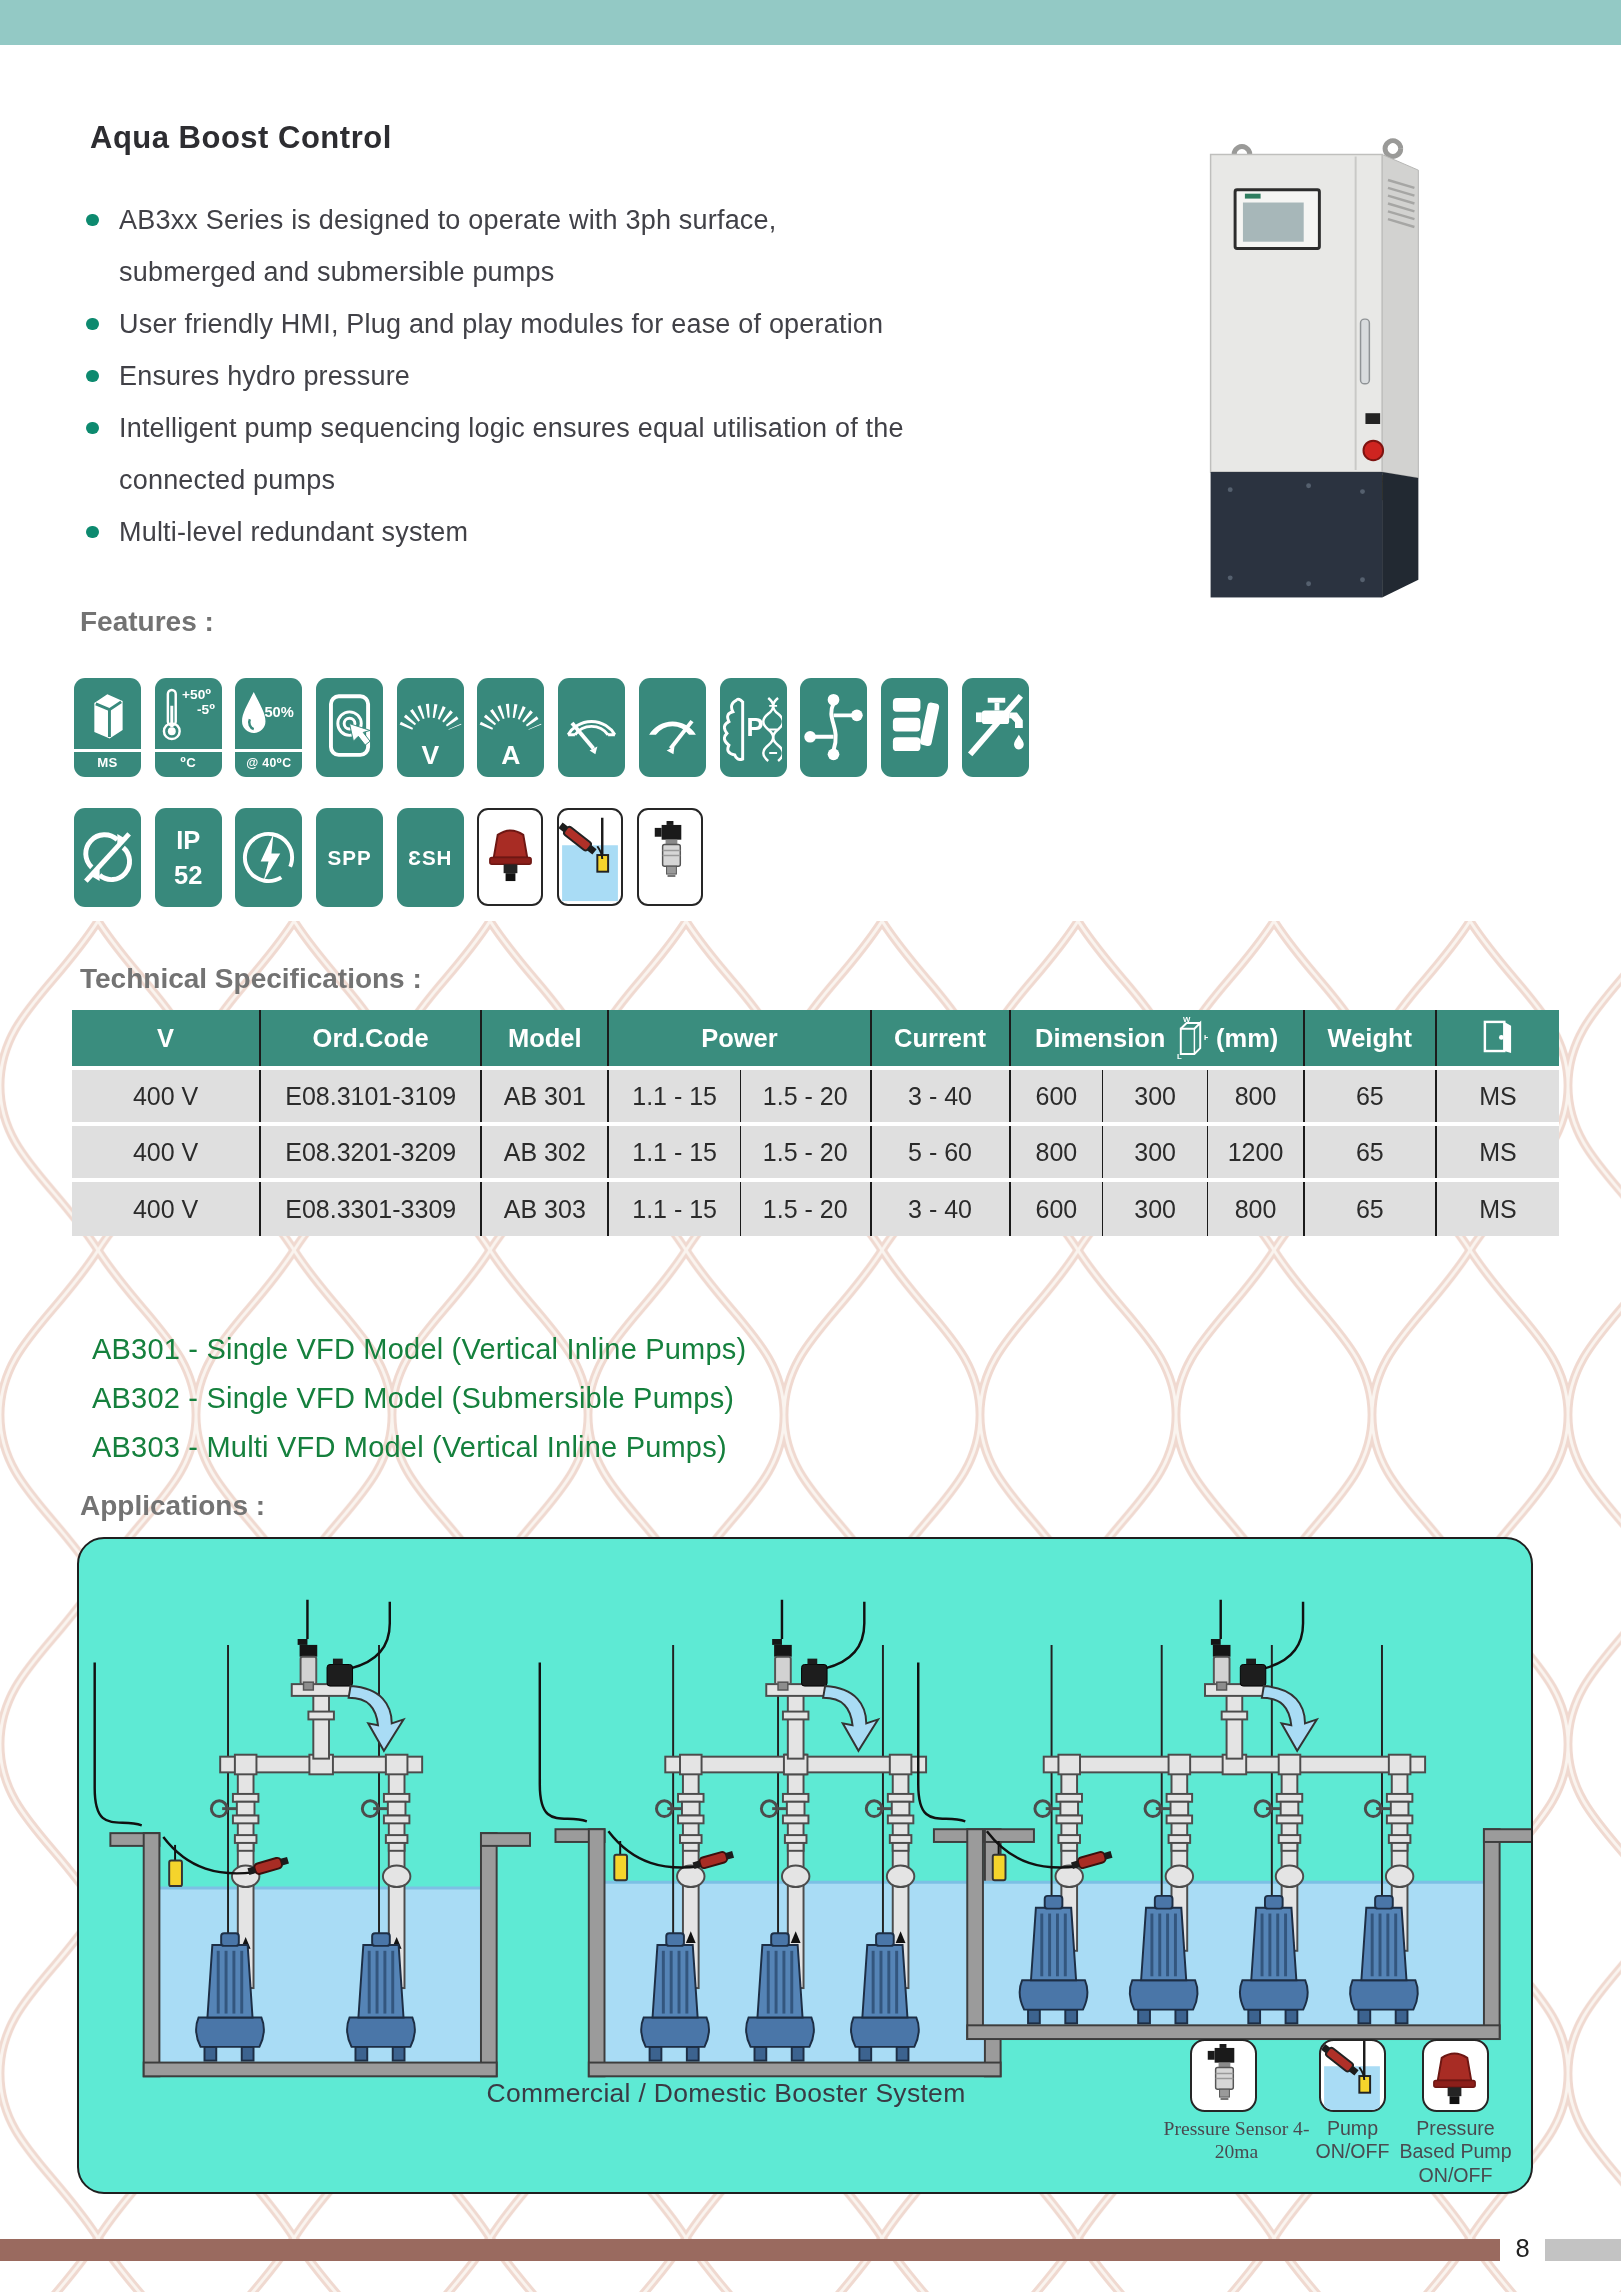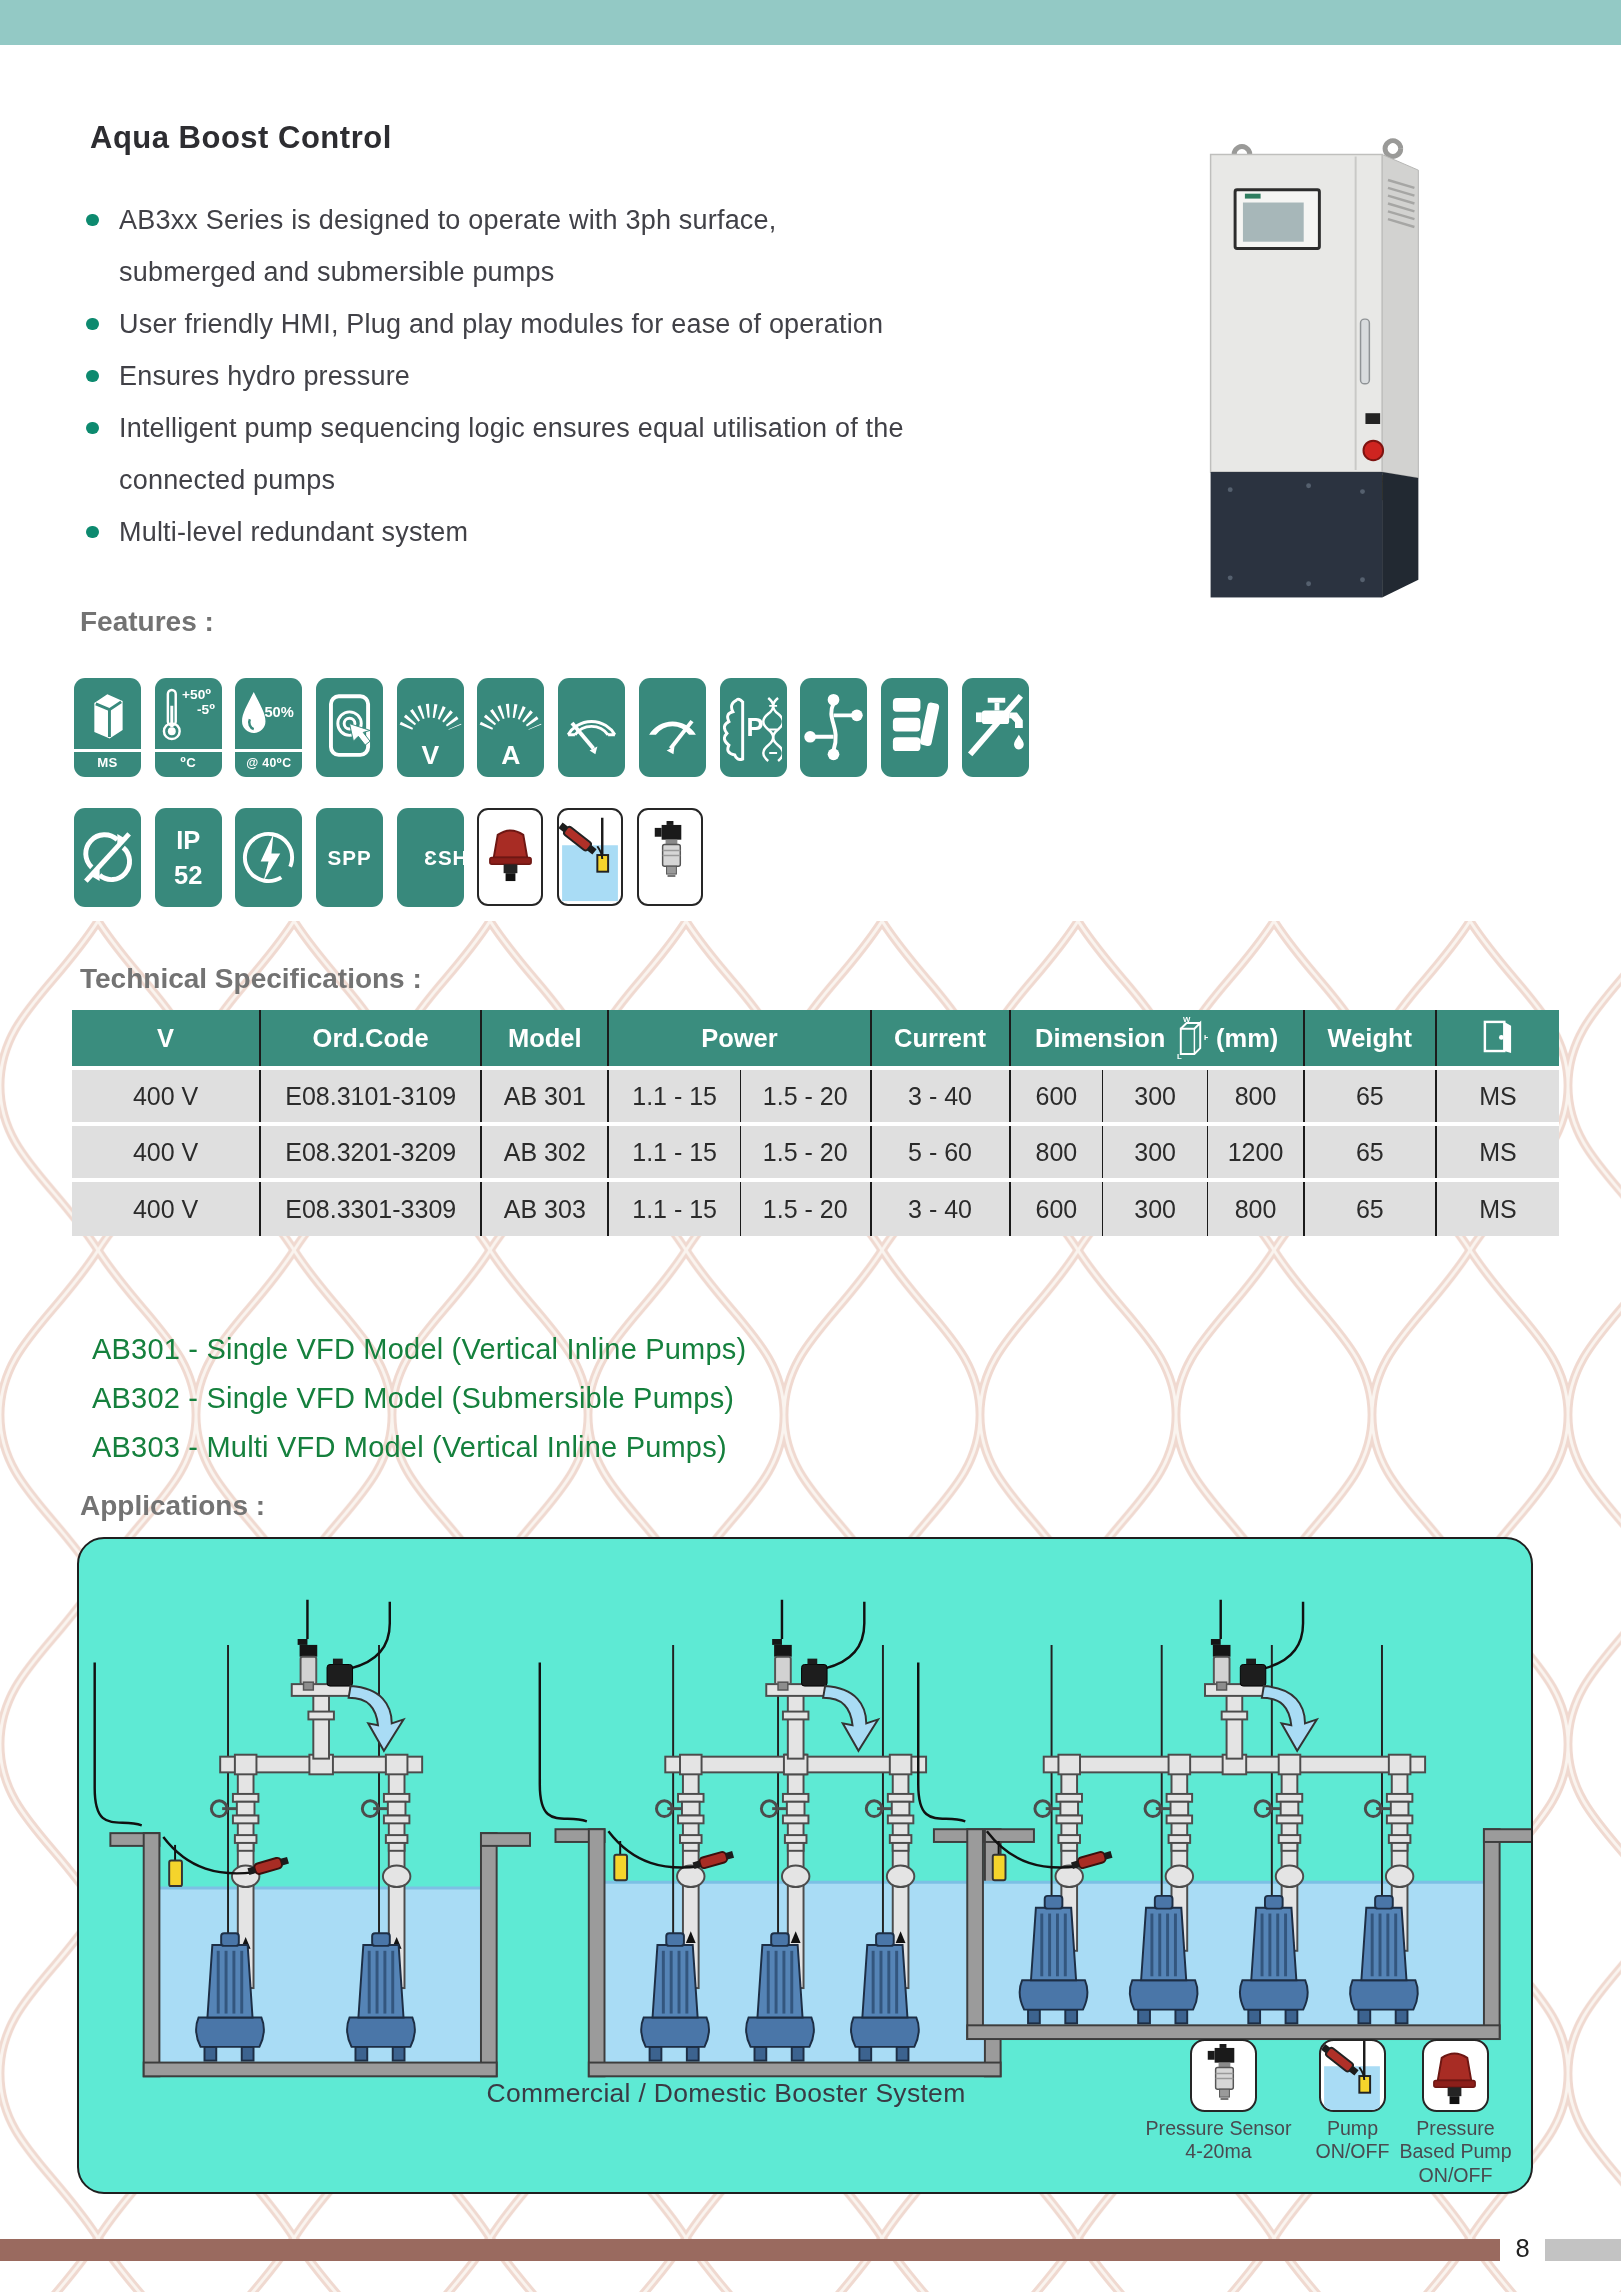--- a/index.html
+++ b/index.html
@@ -262,21 +262,21 @@
     <div class="tile">
       <svg class="abs" style="left:5.9px;top:17.6px;" width="55" height="63" viewBox="0 0 56 64">
         <circle cx="28" cy="32" r="24" fill="none" stroke="#fff" stroke-width="4" stroke-dasharray="118,14" transform="rotate(100 28 32)"></circle>
         <polygon points="33,8 20,36 28,36 23,56 40,28 31,28" fill="#fff"></polygon>
         </svg>
     </div>
     <div class="tile">
       <div class="mid" style="font-size:20.6px;letter-spacing:1px;">SPP</div>
     </div>
     <div class="tile">
-      <div class="mid" style="font-size:20.6px;letter-spacing:1px;padding-left:16px;">ƐSH</div>
+      <div class="mid" style="font-size:20.6px;letter-spacing:1px;">ƐSH</div>
     </div>
     <div class="tile w">
         <div class="abs" style="left:2px;top:11.8px;">
           <svg width="59" height="65" viewBox="0 0 60 66">
             <path d="M13,36 L17,13 Q30,4 43,13 L47,36 Z" fill="#a82c24" stroke="#6d1713" stroke-width="2"></path>
             <rect x="9" y="36" width="42" height="7" rx="2" fill="#8c1f1a" stroke="#6d1713" stroke-width="1.5"></rect>
             <rect x="23" y="43" width="14" height="9" fill="#242424"></rect>
             <rect x="25" y="52" width="10" height="8" fill="#111"></rect>
           </svg>
         </div>
@@ -708,21 +708,21 @@
               <rect x="21" y="5" width="20" height="15" fill="#1a1a1a"></rect>
               <rect x="14" y="8" width="7" height="9" fill="#1a1a1a"></rect>
               <rect x="25" y="20" width="12" height="5" fill="#8a8a8a"></rect>
               <rect x="22" y="25" width="18" height="22" rx="2" fill="#d6d6d6" stroke="#555" stroke-width="1.5"></rect>
               <line x1="22" y1="31" x2="40" y2="31" stroke="#9a9a9a" stroke-width="1.5"></line>
               <line x1="22" y1="36" x2="40" y2="36" stroke="#9a9a9a" stroke-width="1.5"></line>
               <rect x="26" y="47" width="10" height="8" fill="#9a9a9a" stroke="#555" stroke-width="1"></rect>
               <line x1="27" y1="57" x2="35" y2="57" stroke="#777" stroke-width="2"></line>
             </svg></div>
         </div>
-      <div class="legend-label" style="width:147px;margin-left:5px;">Pressure Sensor 4-20ma</div>
+      <div class="legend-label" style="width:147px;margin-left:23px;font-family:Liberation Serif, serif;">Pressure Sensor 4-20ma</div>
     </div>
     <div class="legend-item" style="left:1210px;top:500px;width:127px;">
       <div class="legend-tile">
           <div class="abs" style="left:0;top:-9.8px;"><svg width="62" height="94" viewBox="0 0 63 96">
               <rect x="3" y="36" width="57" height="57" fill="#a9dcf5"></rect>
               <line x1="44" y1="8" x2="44" y2="52" stroke="#1a1a1a" stroke-width="2.5"></line>
               <rect x="39" y="46" width="11" height="17" fill="#f5d42c" stroke="#222" stroke-width="2"></rect>
               <g transform="translate(10,16) rotate(38)">
                 <rect x="0" y="0" width="30" height="10" rx="3" fill="#b03028" stroke="#222" stroke-width="2"></rect>
                 <rect x="-7" y="1.5" width="7" height="7" fill="#1c1c1c"></rect>

